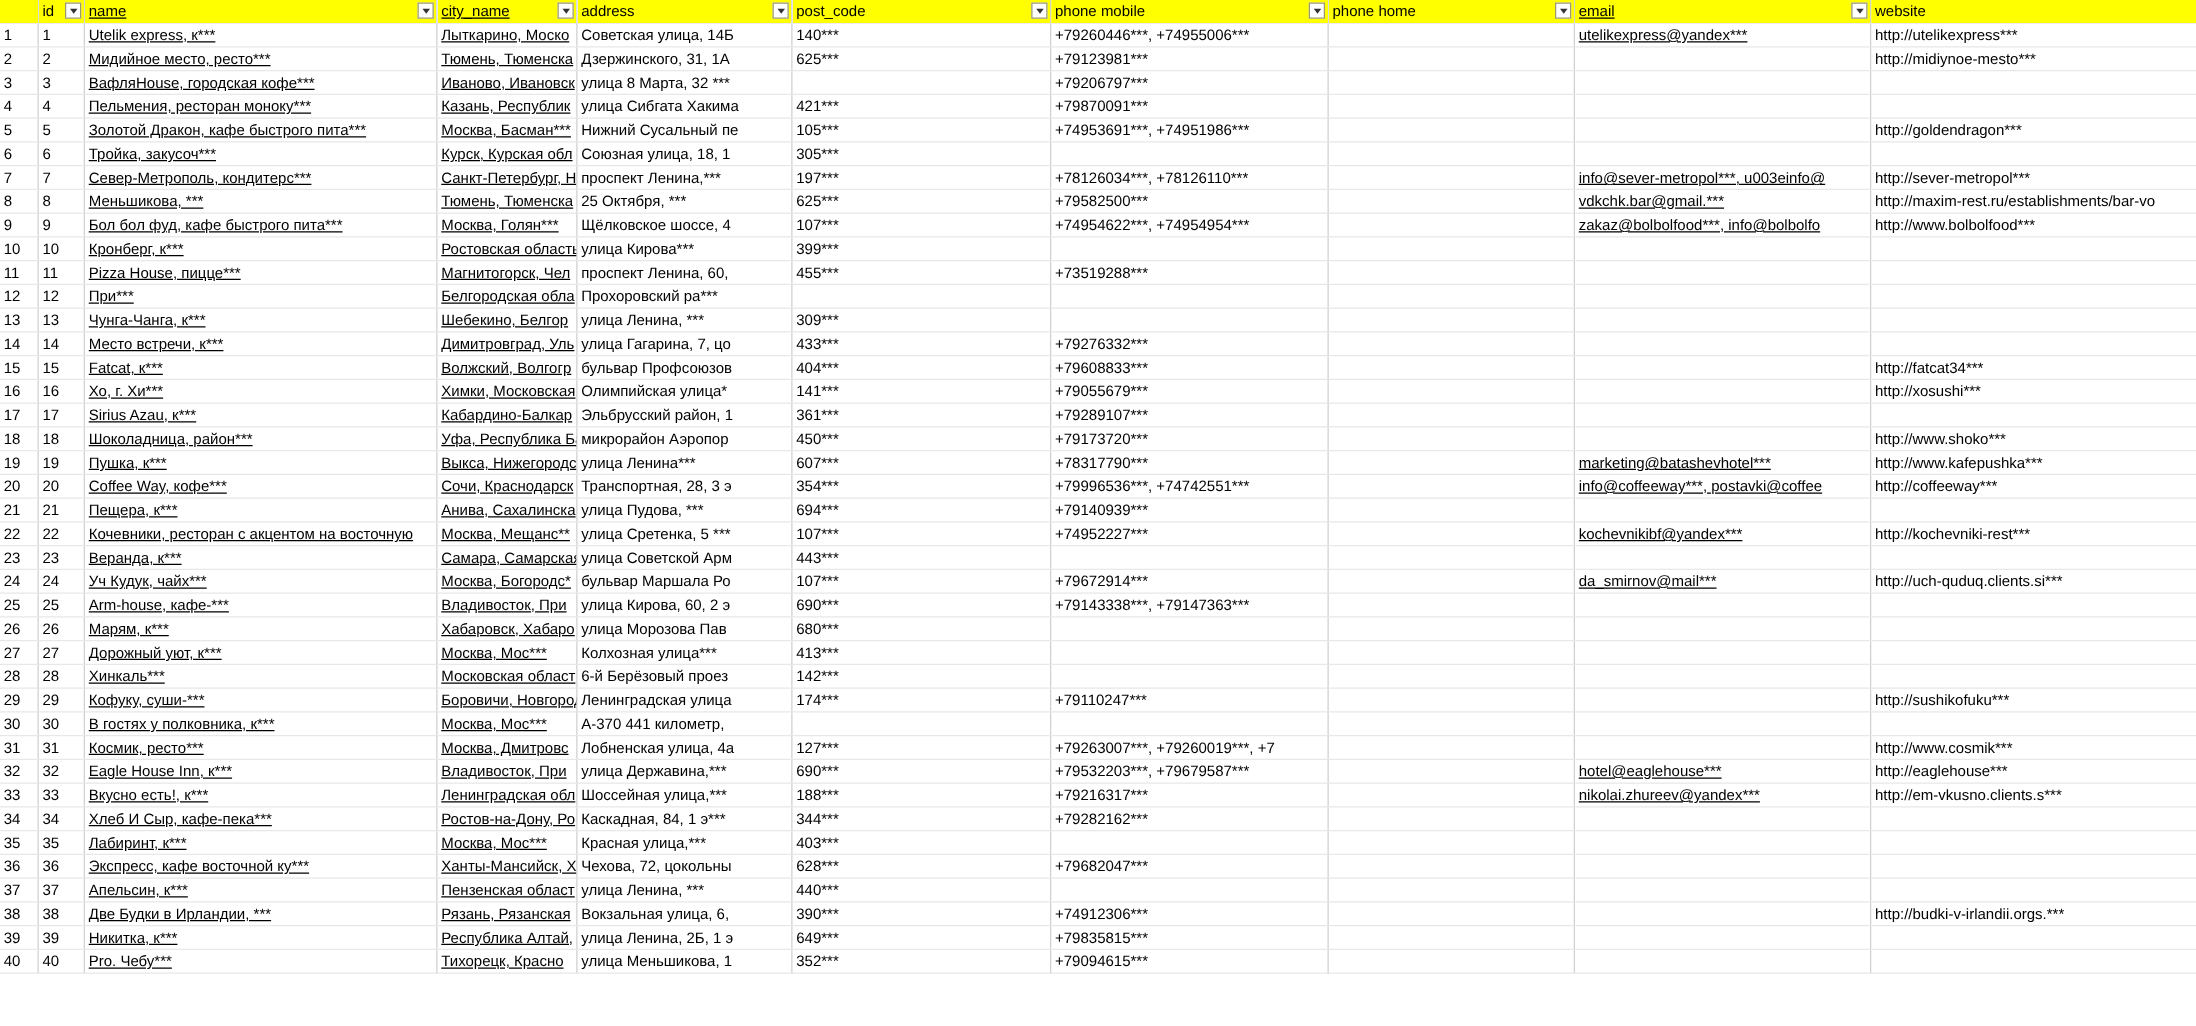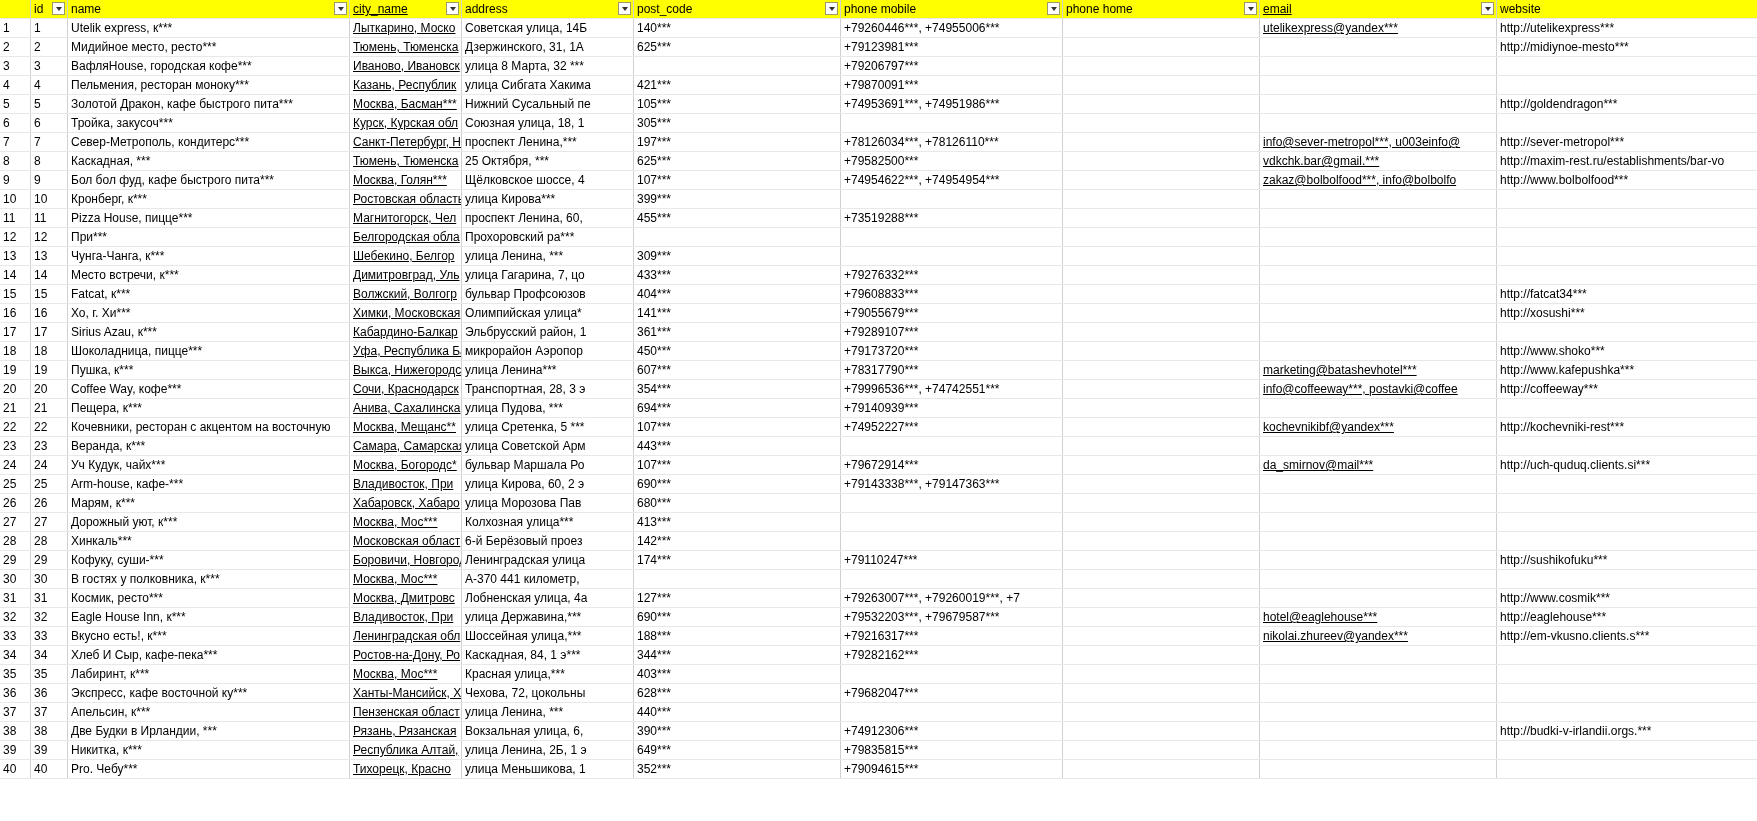--- a/index.html
+++ b/index.html
@@ -77,21 +77,21 @@
     background: #ffffff;
     border-right: 1px solid #d0d0d0;
     padding-left: 2px;
     font-size: 11px;
   }
   thead th.rownum-head {
     background: #ffff00;
     padding-right: 3px;
   }
   .col-id       { width: 30px; }
-  .col-name     { width: 275px; }
+  .col-name     { width: 275px; text-decoration: underline; }
   .col-city     { width: 105px; text-decoration: underline; }
   .col-address  { width: 165px; }
   .col-post     { width: 200px; margin-top: 12px; }
   .col-mobile   { width: 215px; }
   .col-home     { width: 190px; }
   .col-email    { width: 230px; text-decoration: underline; }
   .col-website  { width: 280px; }
   tbody tr { height: 18px; }
   tbody td { background: #ffffff; }
   .clip { display: block; overflow: hidden; white-space: nowrap; }
@@ -239,21 +239,21 @@
           <td class="col-address">проспект Ленина,***</td>
           <td class="col-post">197***</td>
           <td class="col-mobile">+78126034***, +78126110***</td>
           <td class="col-home"></td>
           <td class="col-email">info@sever-metropol***, u003einfo@</td>
           <td class="col-website">http://sever-metropol***</td>
         </tr>
         <tr>
           <td class="rownum">8</td>
           <td class="col-id">8</td>
-          <td class="col-name">Каскадная, ***</td>
+          <td class="col-name">Меньшикова, ***</td>
           <td class="col-city">Тюмень, Тюменска</td>
           <td class="col-address">25 Октября, ***</td>
           <td class="col-post">625***</td>
           <td class="col-mobile">+79582500***</td>
           <td class="col-home"></td>
           <td class="col-email">vdkchk.bar@gmail.***</td>
           <td class="col-website">http://maxim-rest.ru/establishments/bar-vo</td>
         </tr>
         <tr>
           <td class="rownum">9</td>
@@ -359,21 +359,21 @@
           <td class="col-address">Эльбрусский район, 1</td>
           <td class="col-post">361***</td>
           <td class="col-mobile">+79289107***</td>
           <td class="col-home"></td>
           <td class="col-email"></td>
           <td class="col-website"></td>
         </tr>
         <tr>
           <td class="rownum">18</td>
           <td class="col-id">18</td>
-          <td class="col-name">Шоколадница, пицце***</td>
+          <td class="col-name">Шоколадница, район***</td>
           <td class="col-city">Уфа, Республика Ба</td>
           <td class="col-address">микрорайон Аэропор</td>
           <td class="col-post">450***</td>
           <td class="col-mobile">+79173720***</td>
           <td class="col-home"></td>
           <td class="col-email"></td>
           <td class="col-website">http://www.shoko***</td>
         </tr>
         <tr>
           <td class="rownum">19</td>

